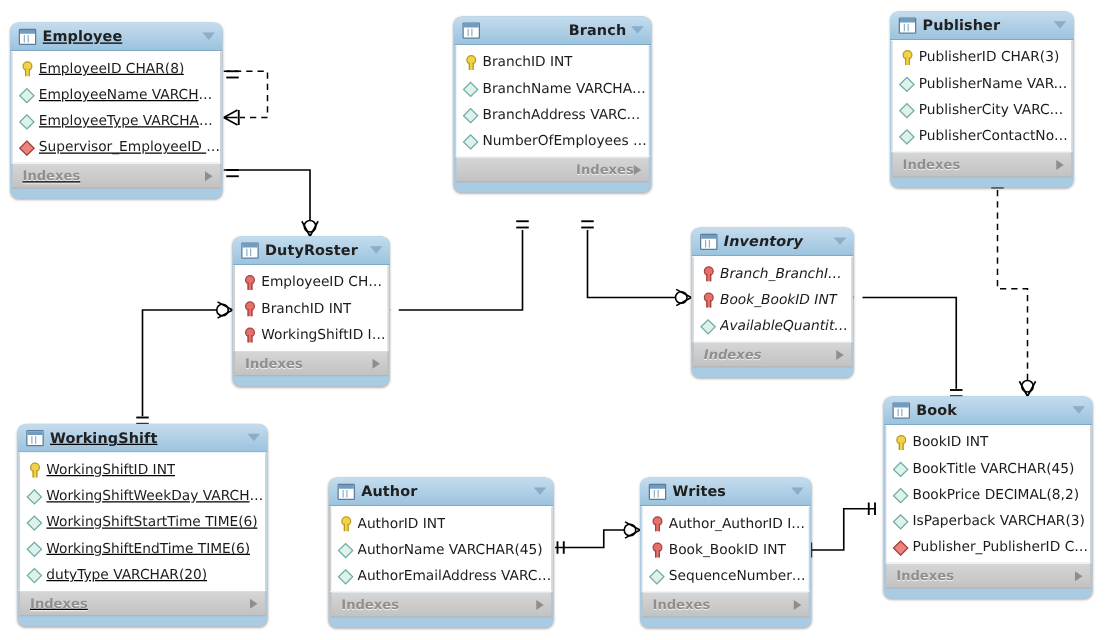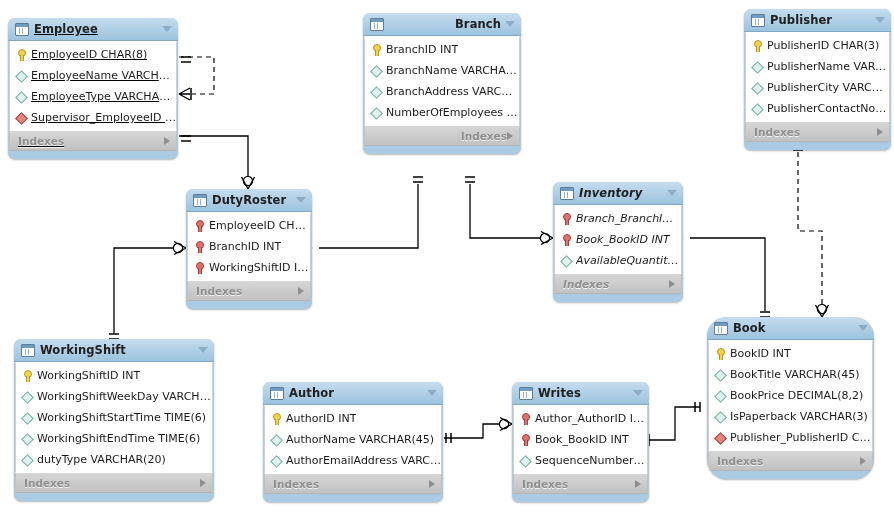--- a/index.html
+++ b/index.html
@@ -293,21 +293,21 @@
           <div class="fld">
             <span class="ic col"></span>
             <span class="txt">NumberOfEmployees INT</span>
           </div>
         </div>
         <div class="idx">
           <span class="ilbl">Indexes</span>
           <span class="iarrow"></span>
         </div>
       </div>
-      <div class="tbl" style="left: 712px; top: 9px; width: 147px; margin-left: 32px;">
+      <div class="tbl" style="left: 712px; top: 9px; width: 147px;">
         <div class="hdr">
           <span class="tbl-ico"></span>
           <span class="tname">Publisher</span>
           <span class="caret"></span>
         </div>
         <div class="fields">
           <div class="fld">
             <span class="ic pk"></span>
             <span class="txt">PublisherID CHAR(3)</span>
           </div>
@@ -372,21 +372,21 @@
           <div class="fld">
             <span class="ic col"></span>
             <span class="txt">AvailableQuantity INT</span>
           </div>
         </div>
         <div class="idx">
           <span class="ilbl">Indexes</span>
           <span class="iarrow"></span>
         </div>
       </div>
-      <div class="tbl" style="left: 707px; top: 317px; width: 167px; border-radius: 20px;">
+      <div class="tbl" style="left: 707px; top: 317px; width: 167px;">
         <div class="hdr">
           <span class="tbl-ico"></span>
           <span class="tname">Book</span>
           <span class="caret"></span>
         </div>
         <div class="fields">
           <div class="fld">
             <span class="ic pk"></span>
             <span class="txt">BookID INT</span>
           </div>
@@ -405,21 +405,21 @@
           <div class="fld">
             <span class="ic fk"></span>
             <span class="txt">Publisher_PublisherID CHAR(3)</span>
           </div>
         </div>
         <div class="idx">
           <span class="ilbl">Indexes</span>
           <span class="iarrow"></span>
         </div>
       </div>
-      <div class="tbl" style="left: 14px; top: 339px; width: 200px;">
+      <div class="tbl" style="left: 14px; top: 339px; width: 200px; text-decoration: underline;">
         <div class="hdr">
           <span class="tbl-ico"></span>
           <span class="tname">WorkingShift</span>
           <span class="caret"></span>
         </div>
         <div class="fields">
           <div class="fld">
             <span class="ic pk"></span>
             <span class="txt">WorkingShiftID INT</span>
           </div>

